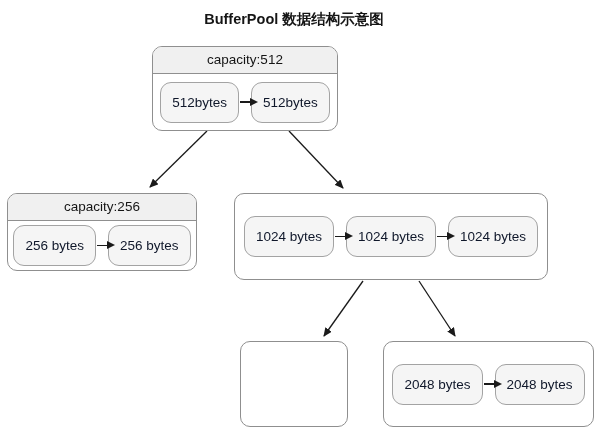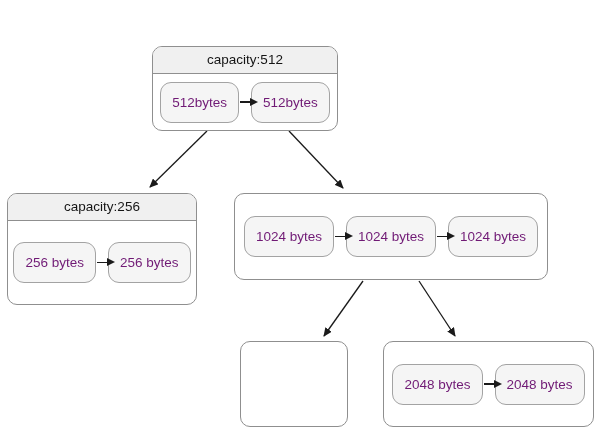--- a/index.html
+++ b/index.html
@@ -18,41 +18,42 @@
   .group-header{
     height:26px;line-height:26px;text-align:center;background:#f0f0f0;
     border-bottom:1px solid #8f8f8f;border-radius:9px 9px 0 0;
     font-size:13.5px;color:#151515;flex:none;white-space:nowrap;
   }
   .group-body{
     flex:1;display:flex;align-items:center;justify-content:center;padding:0 8px;
   }
   .cell{
     background:#f5f5f5;border:1px solid #a3a3a3;border-radius:11px;
-    height:41px;line-height:39px;padding:0 11px;font-size:13.5px;color:#701a75;
+    height:41px;line-height:39px;padding:0 11px;font-size:13.5px;color:#0f172a;
     box-sizing:border-box;white-space:nowrap;flex:none;
   }
   .cell-arrow{
     position:relative;width:11px;height:1.6px;background:#1a1a1a;flex:none;margin:0 0 0 1px;
   }
   .cell-arrow::after{
     content:"";position:absolute;right:-7px;top:-3.7px;width:0;height:0;
     border-left:8px solid #1a1a1a;border-top:4.5px solid transparent;border-bottom:4.5px solid transparent;
   }
   svg.edges{position:absolute;left:0;top:0;width:605px;height:434px;pointer-events:none;}
   .watermark{
     position:absolute;right:3px;bottom:1px;font-size:15px;color:#c7c3c3;
     letter-spacing:1px;white-space:nowrap;
   }
 </style>
 </head>
 <body>
 
 <div class="canvas">
 
+  <div class="title">BufferPool 数据结构示意图</div>
 
   <svg class="edges" viewBox="0 0 605 434">
     <defs>
       <marker id="ah" markerWidth="9" markerHeight="8" refX="8" refY="4" orient="auto" markerUnits="userSpaceOnUse">
         <path d="M0,0 L9,4 L0,8 z" fill="#1a1a1a"></path>
       </marker>
     </defs>
     <line x1="207" y1="131" x2="150" y2="187" stroke="#1a1a1a" stroke-width="1.3" marker-end="url(#ah)"></line>
     <line x1="289" y1="131" x2="343" y2="188" stroke="#1a1a1a" stroke-width="1.3" marker-end="url(#ah)"></line>
     <line x1="363" y1="281" x2="324" y2="336" stroke="#1a1a1a" stroke-width="1.3" marker-end="url(#ah)"></line>
@@ -61,21 +62,21 @@
 
   <div class="group" style="left:152px;top:46px;width:186px;height:85px">
     <div class="group-header">capacity:512</div>
     <div class="group-body">
       <div class="cell">512bytes</div>
       <div class="cell-arrow"></div>
       <div class="cell">512bytes</div>
     </div>
   </div>
 
-  <div class="group" style="left:7px;top:193px;width:190px;height:112px">
+  <div class="group" style="left:7px;top:193px;width:190px;height:78px">
     <div class="group-header">capacity:256</div>
     <div class="group-body">
       <div class="cell">256 bytes</div>
       <div class="cell-arrow"></div>
       <div class="cell">256 bytes</div>
     </div>
   </div>
 
   <div class="group" style="left:234px;top:193px;width:314px;height:87px">
     <div class="group-body">

